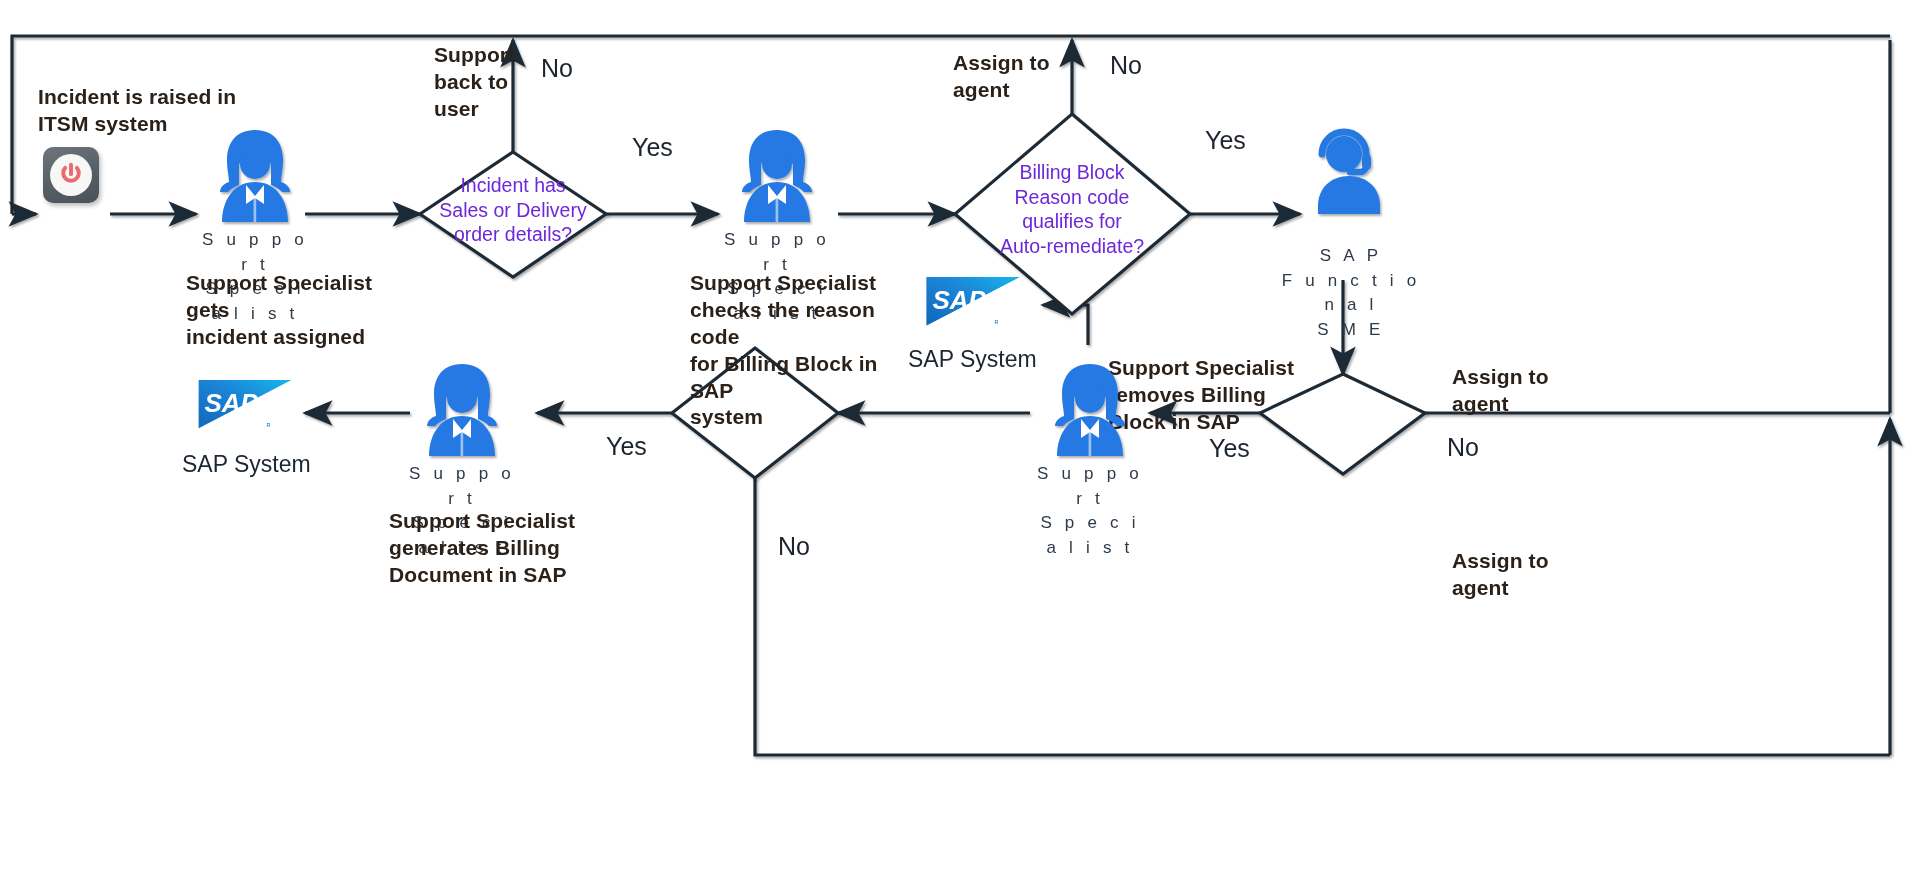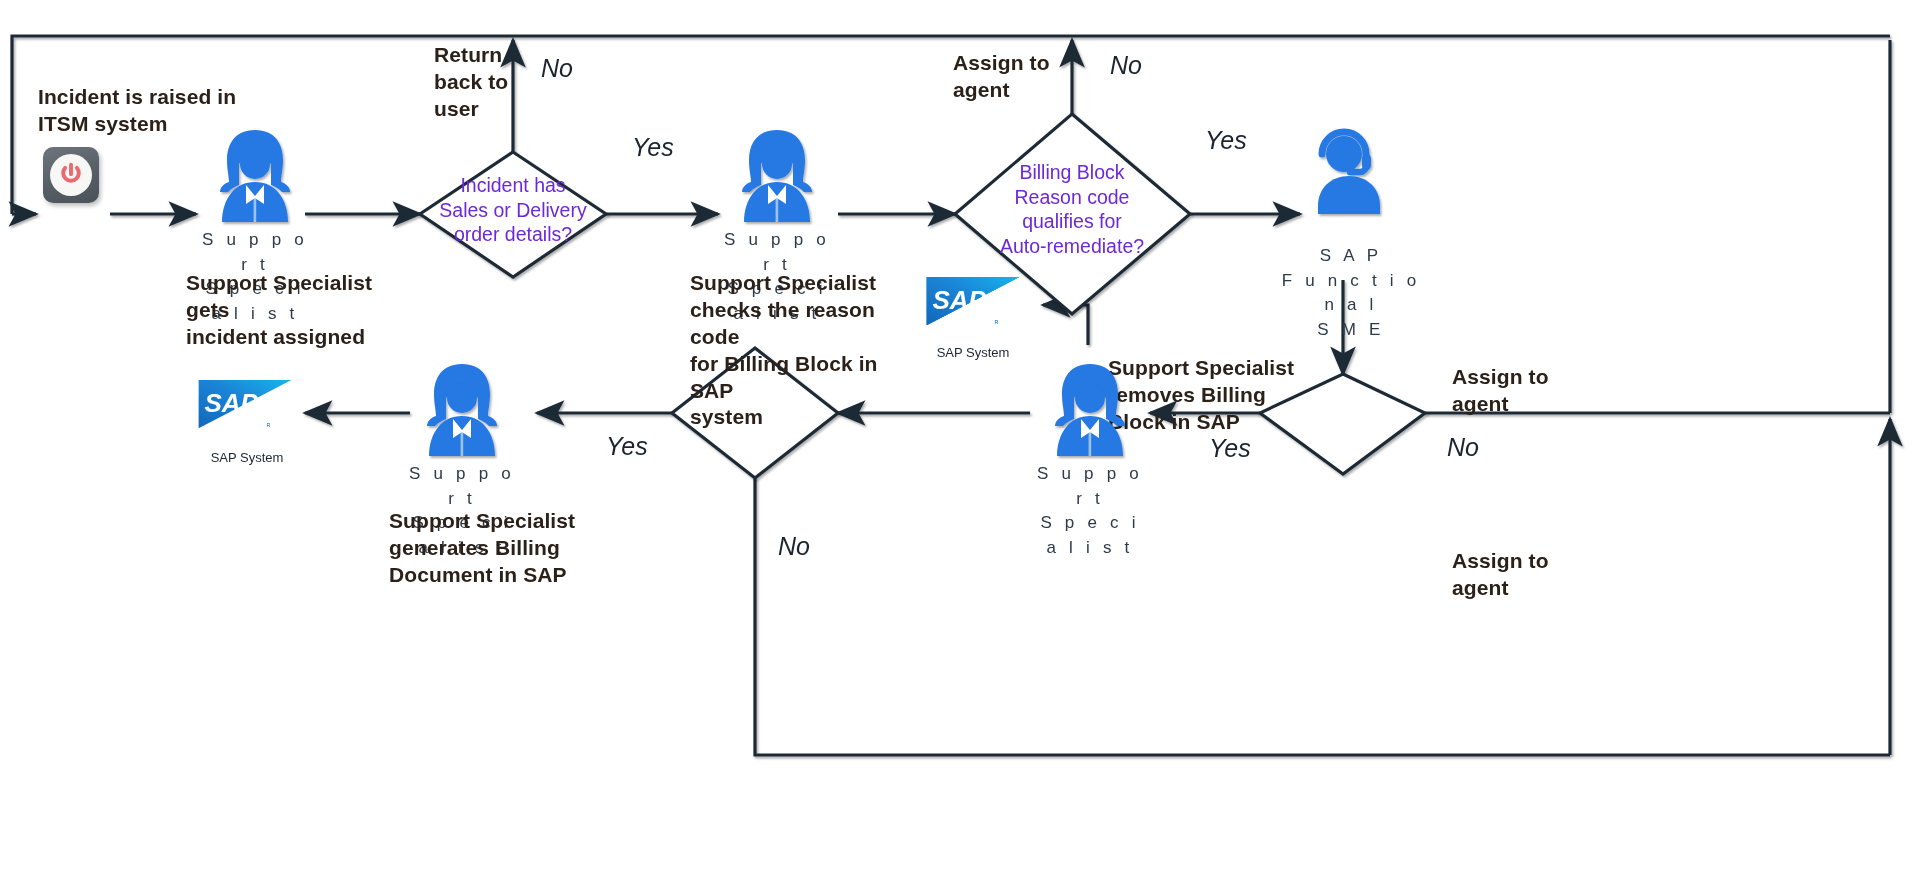--- a/index.html
+++ b/index.html
@@ -10,27 +10,27 @@
     overflow:hidden;
   }
   #stage{position:relative;width:1915px;height:881px;background:#fff;}
   svg#wires{position:absolute;left:0;top:0;width:1915px;height:881px;}
 
   .lbl{position:absolute;white-space:pre-line;line-height:1.28;}
 
   
   .note{font-weight:bold;font-size:21px;color:#2b2119;letter-spacing:.1px;}
   
-  .ynlabel{font-size:25px;color:#1c2430;font-weight:400;font-style:italic;}
+  .ynlabel{font-size:25px;color:#1c2430;font-weight:400;}
   
   .dtext{font-size:19.5px;color:#6d28d9;text-align:center;line-height:1.26;font-weight:400;}
   
   .role{font-size:17px;color:#2d3a4a;letter-spacing:4.2px;text-align:center;line-height:1.45;font-weight:400;}
   
-  .syscap{font-size:13px;color:#1d2733;font-weight:400;text-align:center;}
+  .syscap{font-size:23px;color:#1d2733;font-weight:400;}
 
   .icon-wrap{position:absolute;}
 
   
   .power-box{
     width:56px;height:56px;border-radius:10px;
     background:linear-gradient(160deg,#6e757d 0%,#575f66 55%,#4a5158 100%);
     box-shadow:2px 3px 4px rgba(0,0,0,.25);
     display:flex;align-items:center;justify-content:center;
   }
@@ -108,21 +108,21 @@
 Sales or Delivery
 order details?</div>
 
   <div class="lbl dtext" style="left:963px;top:160px;width:218px;">Billing Block
 Reason code
 qualifies for
 Auto-remediate?</div>
 
 
 
-  <div class="lbl note" style="left:434px;top:42px;width:90px;">Return
+  <div class="lbl note" style="left:434px;top:42px;width:90px;">Support
 back to
 user</div>
 
   <div class="lbl ynlabel" style="left:541px;top:52px;">No</div>
 
   <div class="lbl ynlabel" style="left:632px;top:131px;">Yes</div>
 
   <div class="lbl note" style="left:953px;top:50px;width:110px;">Assign to
 agent</div>
 

